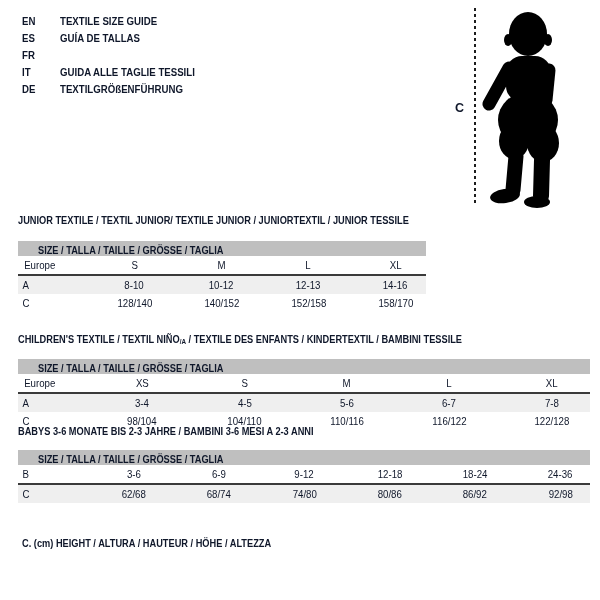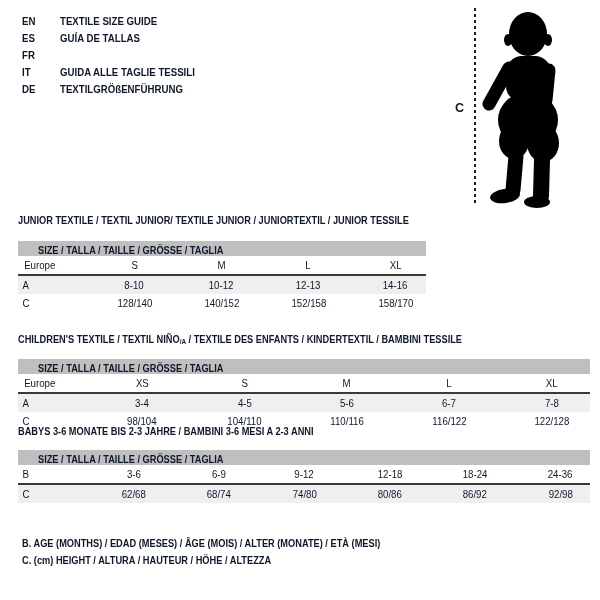--- a/index.html
+++ b/index.html
@@ -170,20 +170,17 @@
       <span class="tcell"><span class="cellc">68/74</span></span>
       <span class="tcell"><span class="cellc">74/80</span></span>
       <span class="tcell"><span class="cellc">80/86</span></span>
       <span class="tcell"><span class="cellc">86/92</span></span>
       <span class="tcell"><span class="cellc">92/98</span></span>
     </div>
   </div>
 
   <div class="footnotes">
     <div class="fnote">
-        <span class="cond">B. AGE (MONTHS) / EDAD (MESES) / ÂGE (MOIS) / ALTER (MONATE) / ETÀ (MESI)</span>
-      </div>
-    <div class="fnote">
         <span class="cond">C. (cm) HEIGHT / ALTURA / HAUTEUR / HÖHE / ALTEZZA</span>
       </div>
   </div>
 
 </div>
 
 </body></html>

